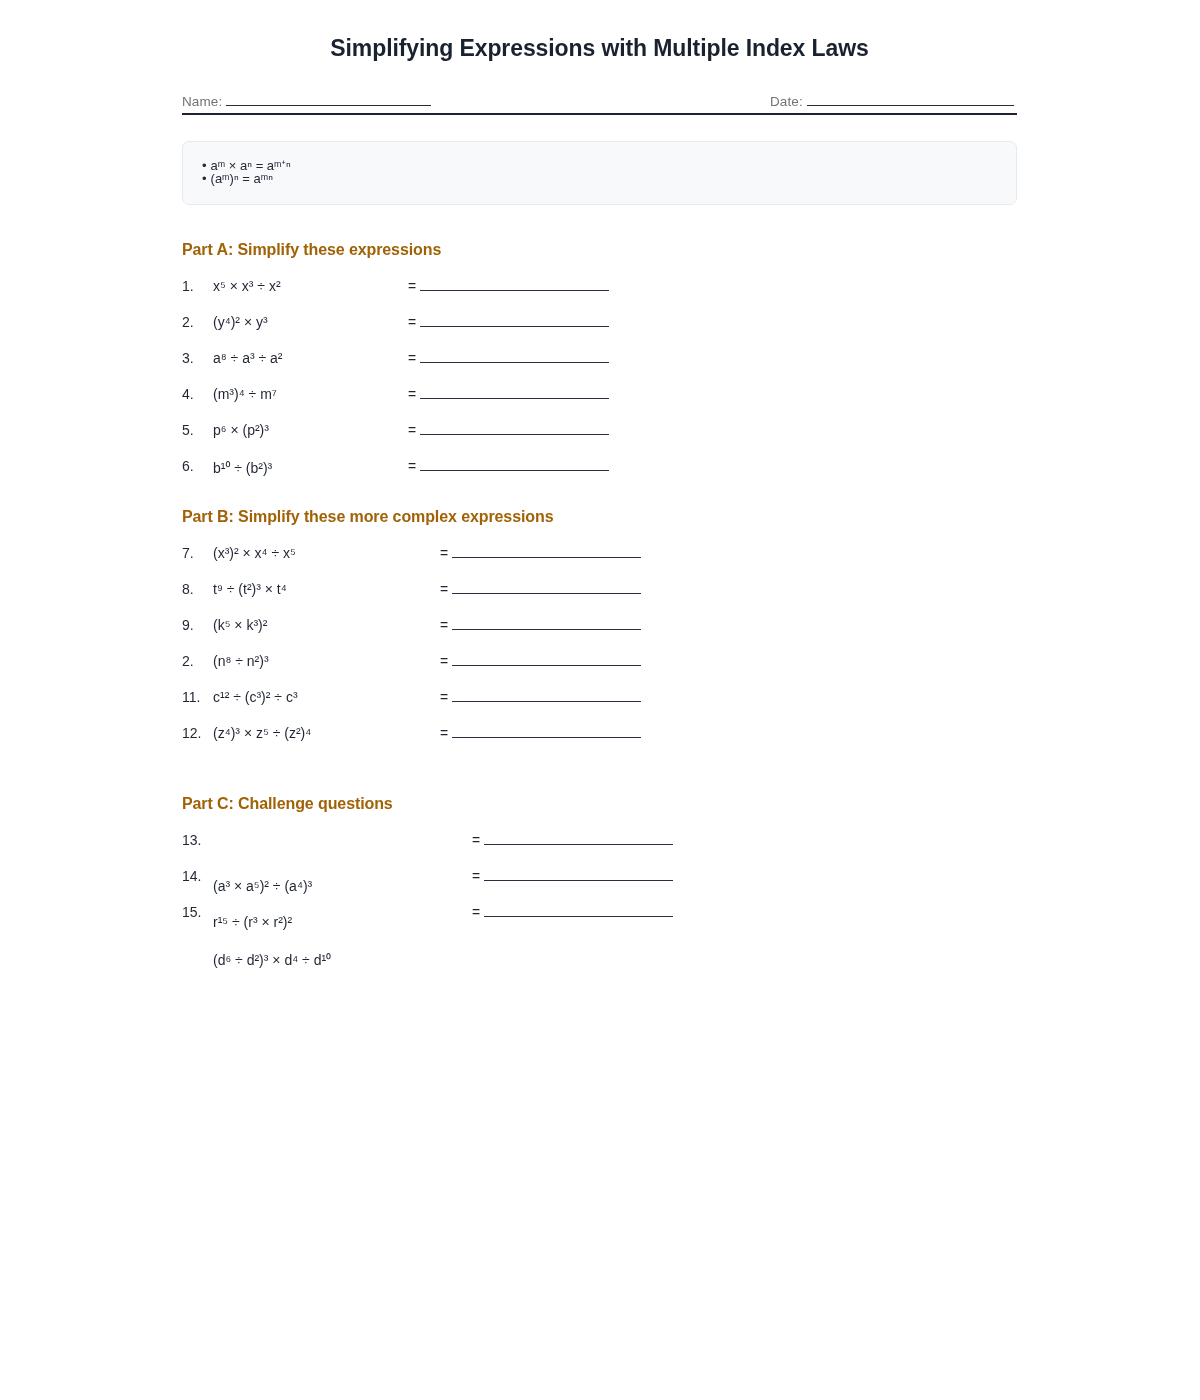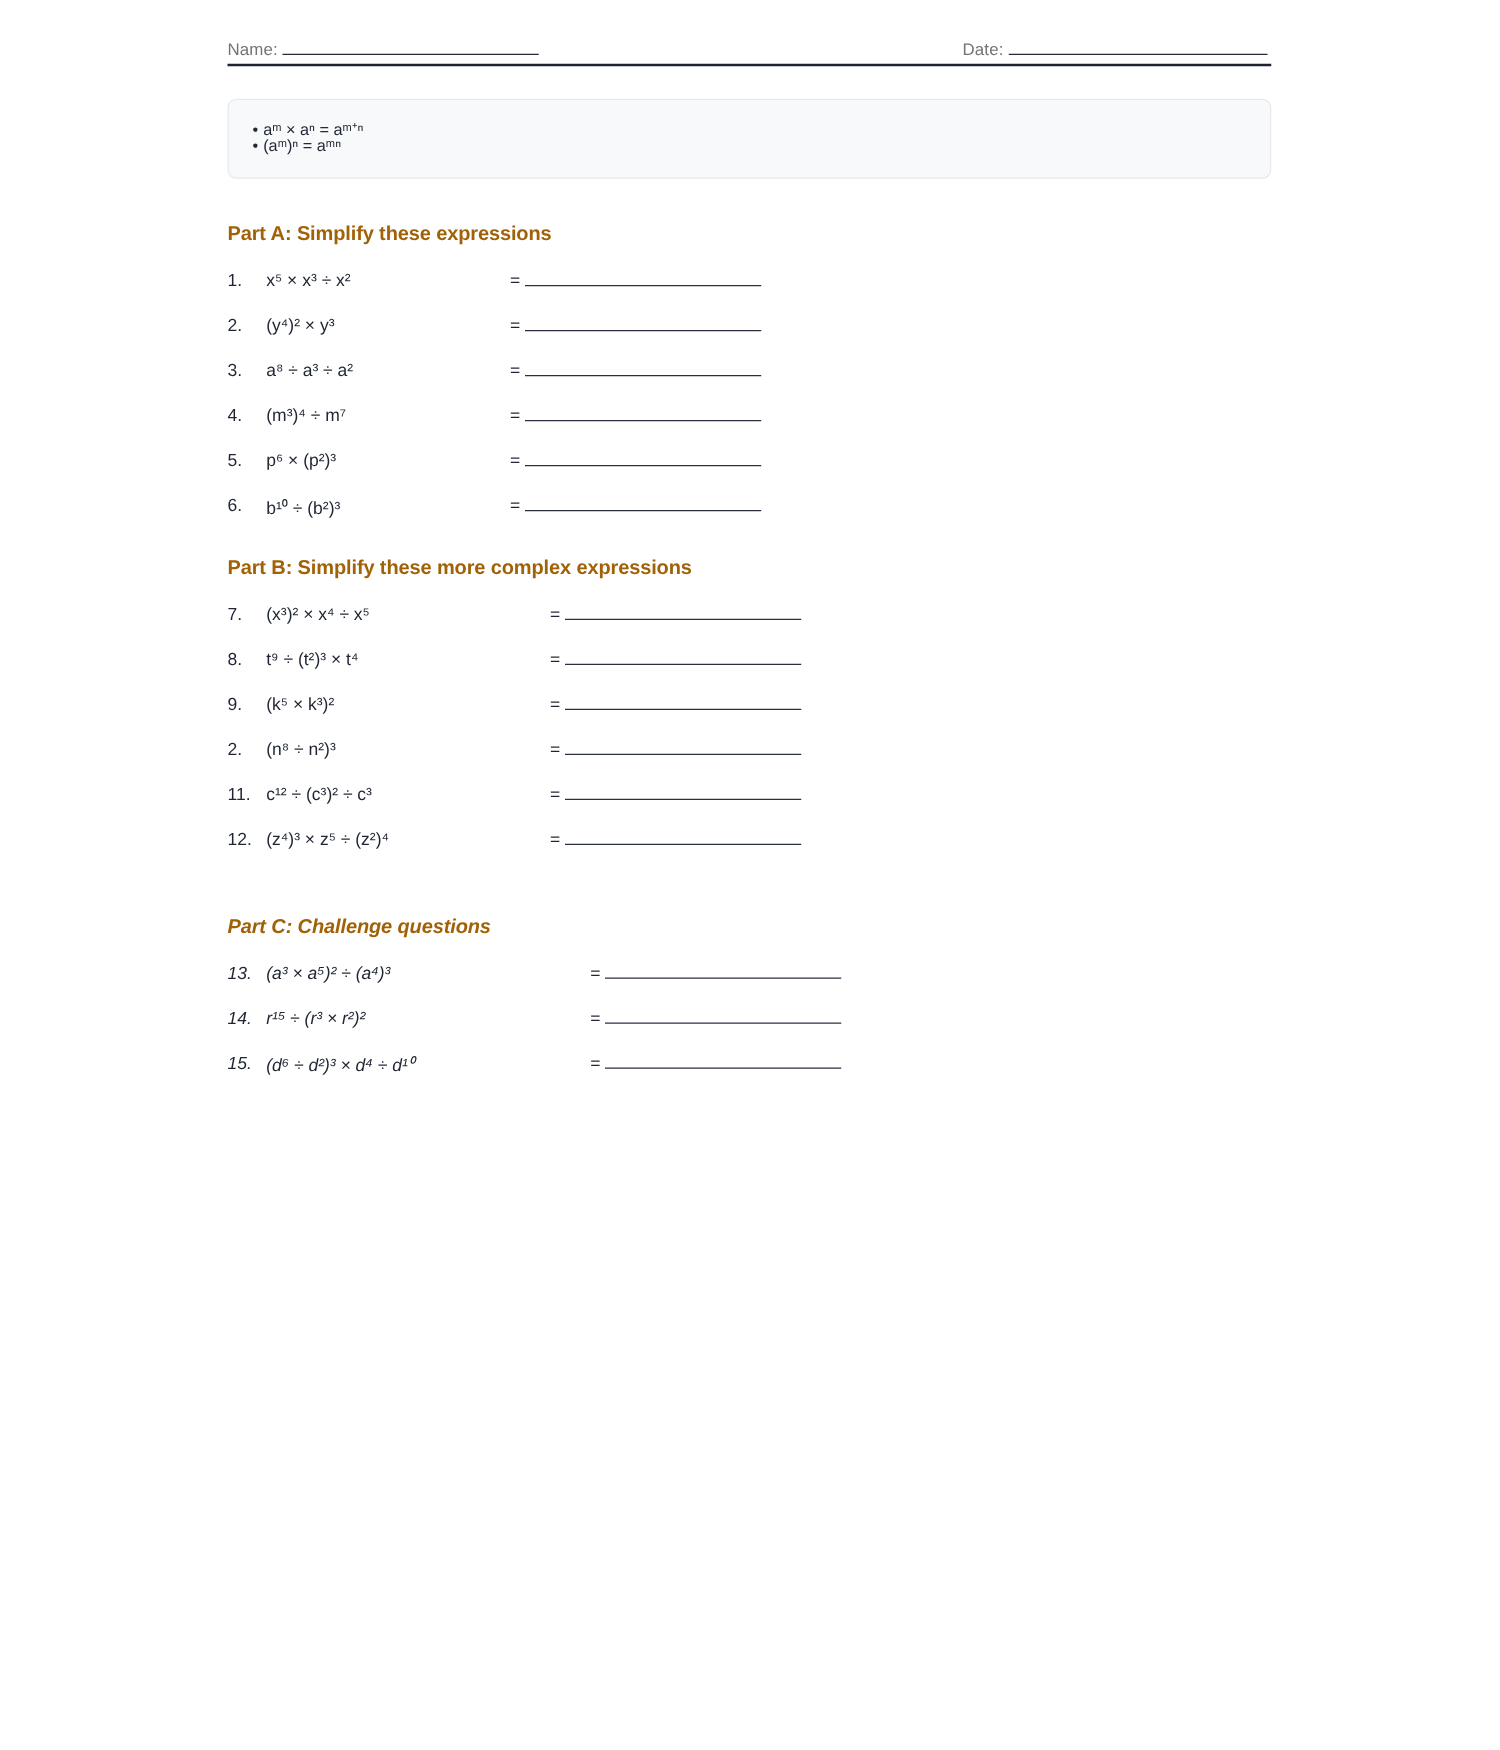--- a/index.html
+++ b/index.html
@@ -109,21 +109,21 @@
     font-size: 16px;
     font-weight: bold;
     color: #a16207;
     margin: 0;
     letter-spacing: -0.1px;
   }
   .section {
     margin-top: 36px;
   }
   .section.partB { margin-top: 18px; }
-  .section.partC { margin-top: 38px; font-style: italic; }
+  .section.partC { margin-top: 38px; }
 
   .qlist {
     margin-top: 15px;
   }
 
   
   .qrow {
     position: relative;
     height: 36px;
     font-size: 14px;
@@ -155,30 +155,31 @@
   .partA .qexpr { left: 31px; }
   .partA .qeq   { left: 226px; }
   .partA .qline { left: 238px; width: 189px; }
 
   
   .partB .qexpr { left: 31px; }
   .partB .qeq   { left: 258px; }
   .partB .qline { left: 270px; width: 189px; }
 
   
-  .partC .qexpr { left: 31px; }
+  .partC .qexpr { left: 31px; margin-top: 46px; }
   .partC .qeq   { left: 290px; }
   .partC .qline { left: 302px; width: 189px; }
 </style>
 </head>
 <body>
 
 <div class="page">
   <div class="content">
 
+    <h1 class="title">Simplifying Expressions with Multiple Index Laws</h1>
 
     <div class="meta-row">
       <div class="meta-field name">
         <span class="meta-label">Name:</span><span class="meta-rule"></span>
       </div>
       <div class="meta-field date">
         <span class="meta-label">Date:</span><span class="meta-rule"></span>
       </div>
     </div>
 

